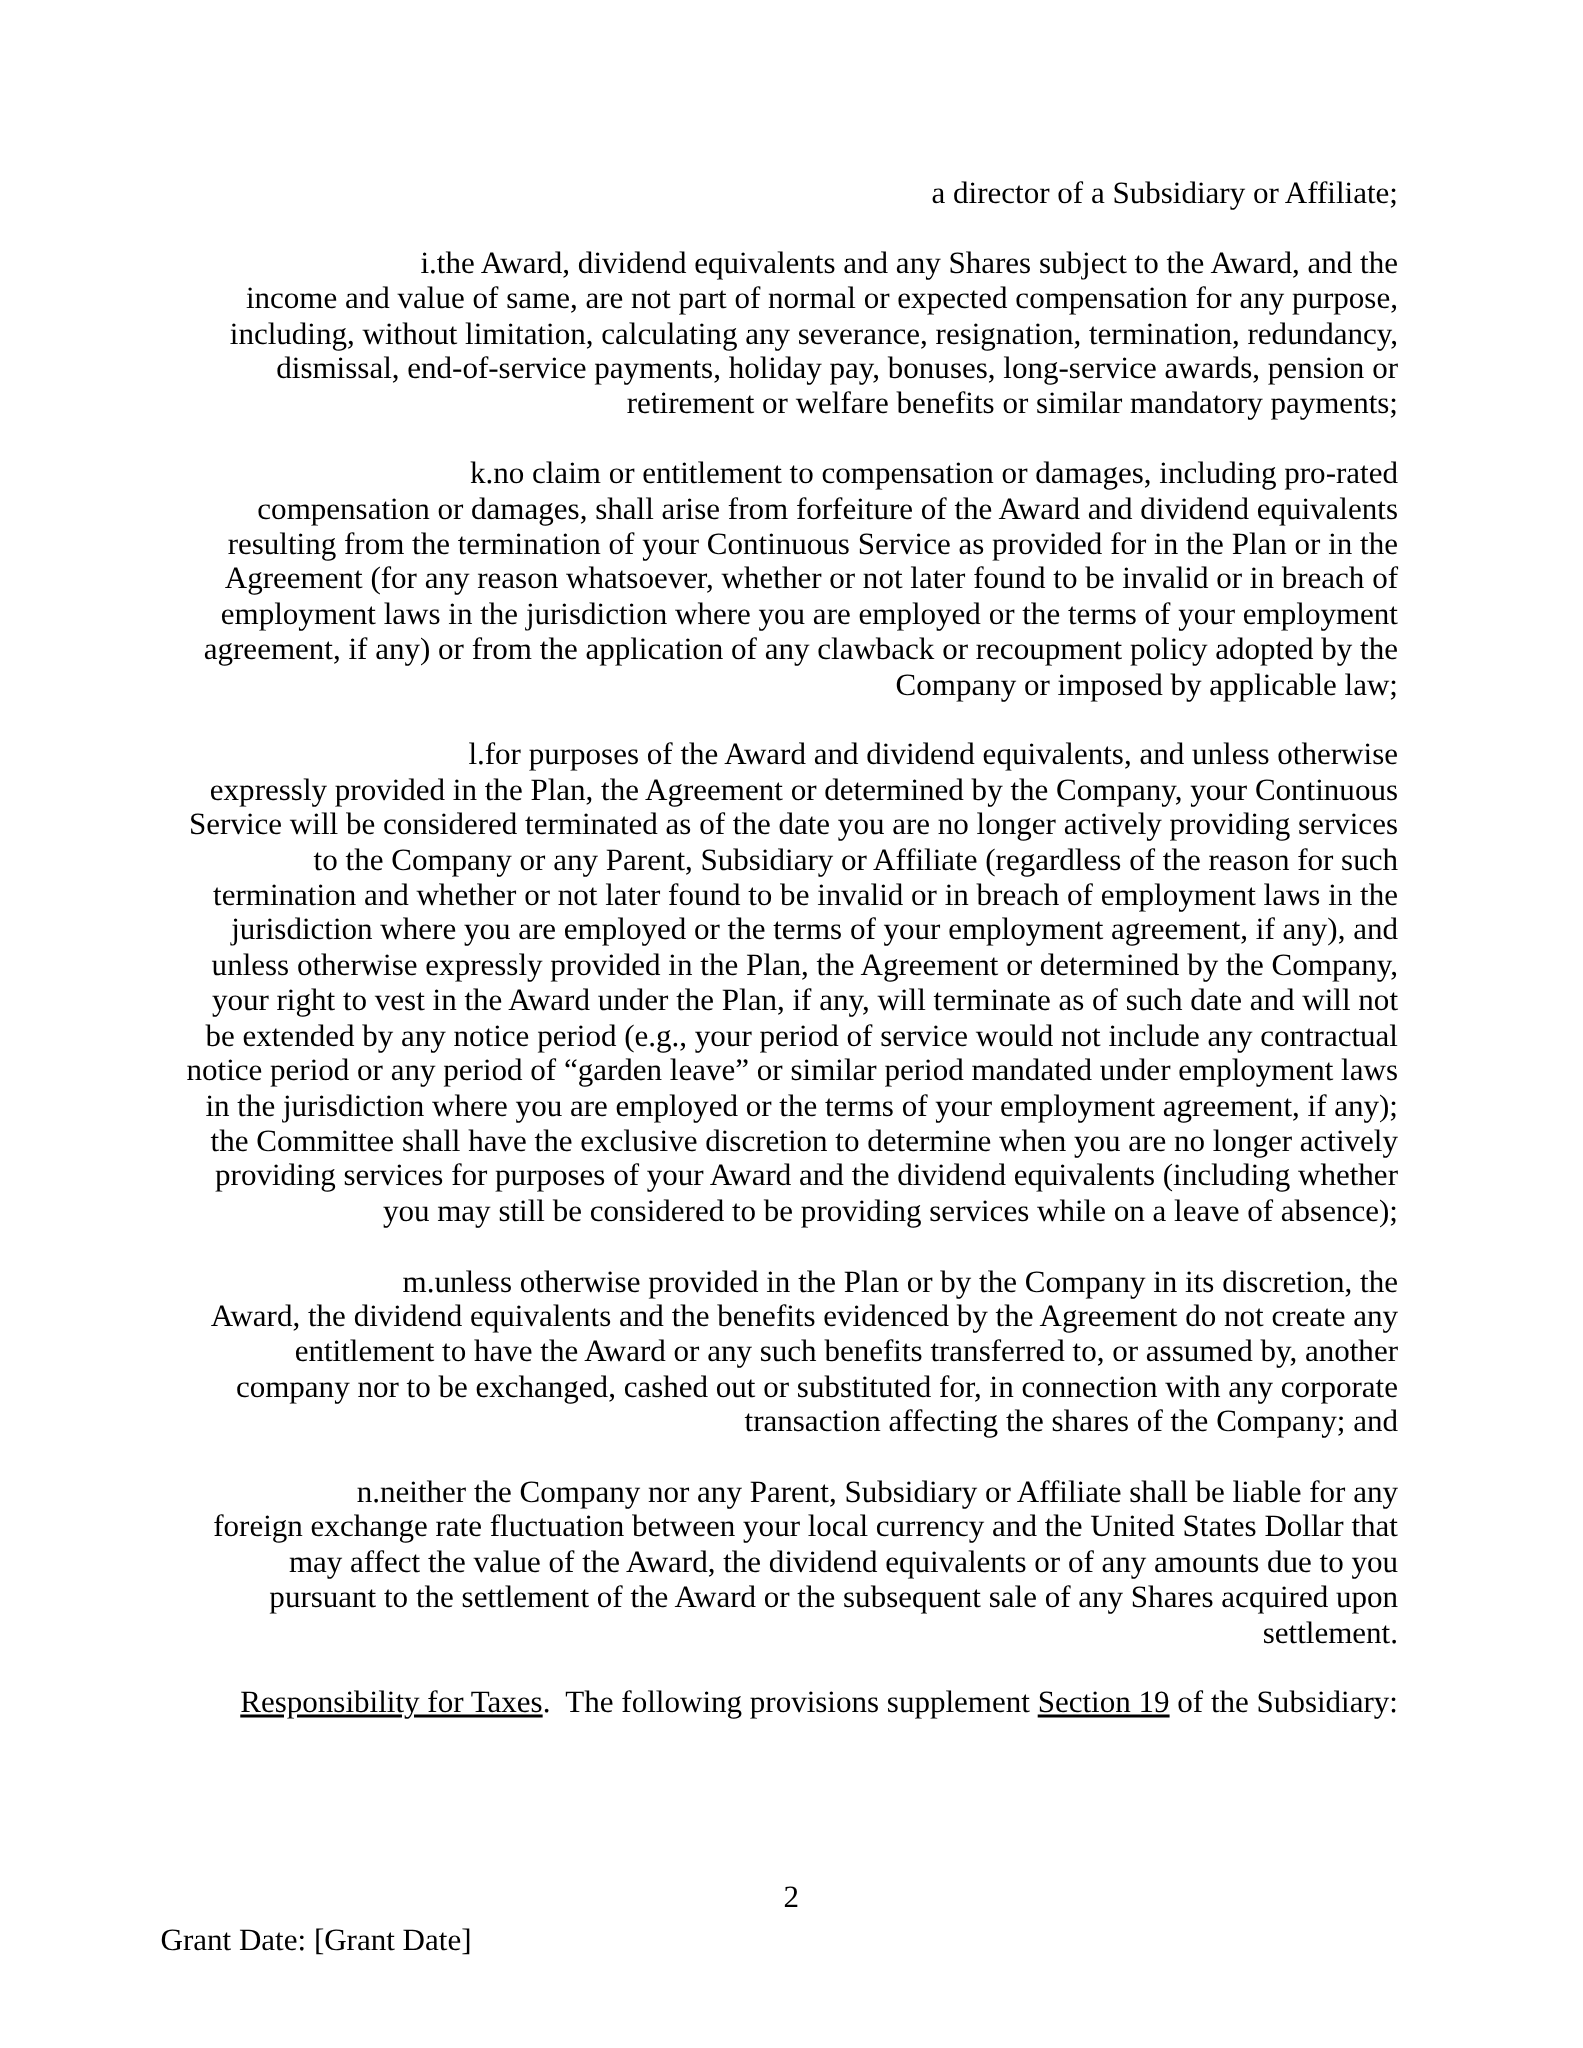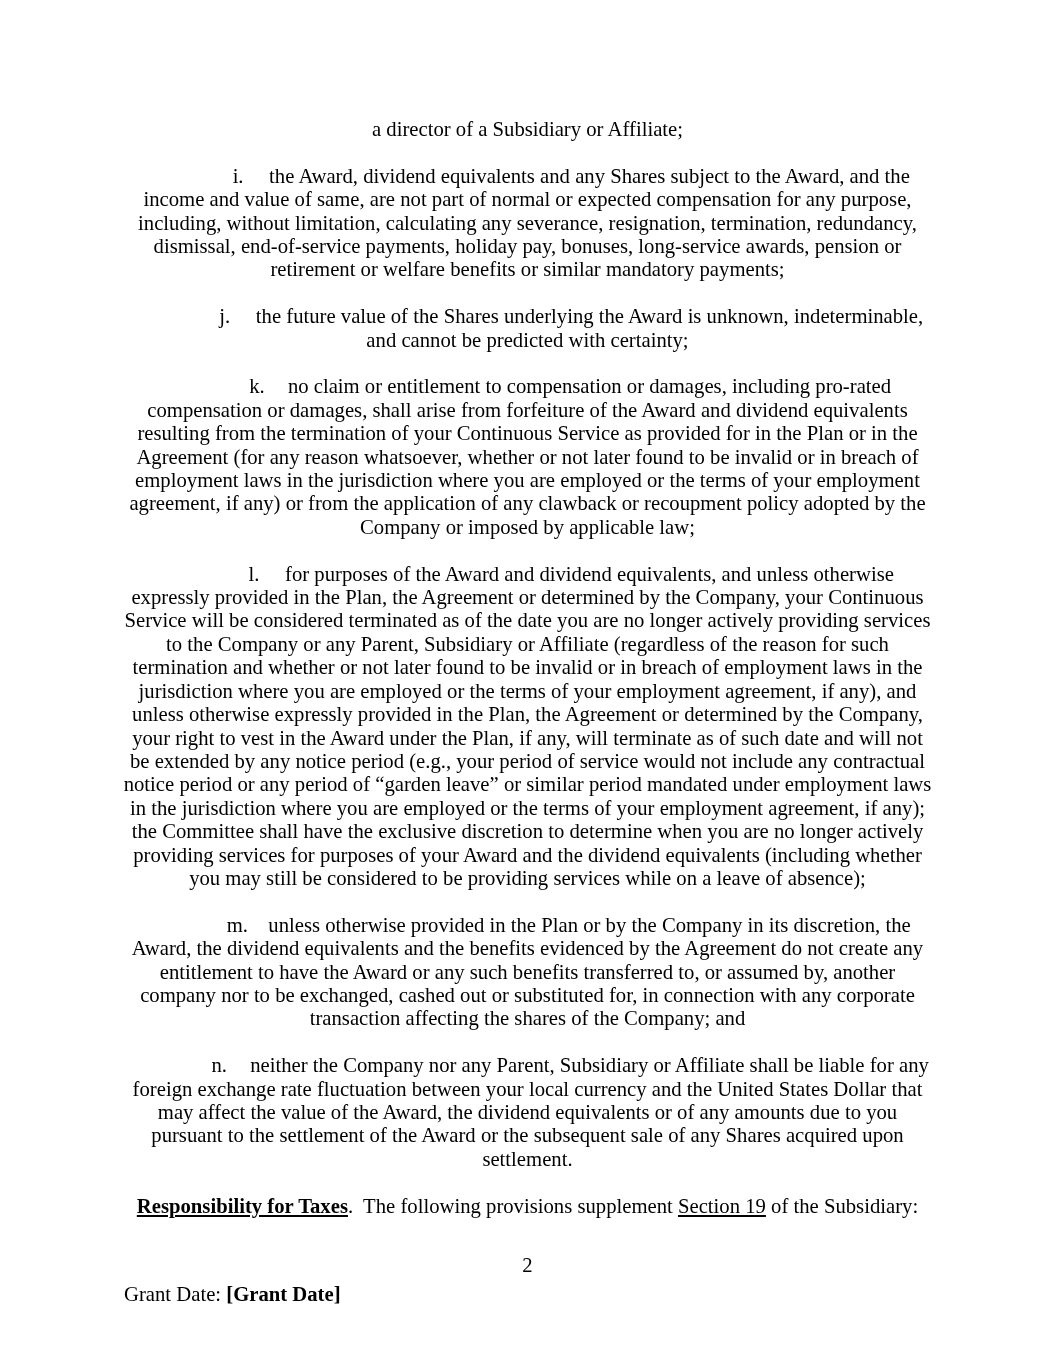--- a/index.html
+++ b/index.html
@@ -8,44 +8,43 @@
     height: 1365px;
     background: #ffffff;
     color: #000000;
     font-family: "Liberation Serif", serif;
     font-size: 20.7px;
     line-height: 23.4px;
     position: relative;
     overflow: hidden;
   }
   .content { padding: 118px 123px 0 123px; }
-  p.para { margin: 0 0 23.4px 0; text-align: center; }
+  p.para { margin: 0 0 23.4px 0; text-align: right; }
   p.indented { text-indent: 62px; margin-top: 23px; }
   .plabel { display: inline-block; width: 62px; text-indent: 0; }
-  .bold { font-weight: bold; }
+  .bold { font-weight: normal; }
   .underline { text-decoration: underline; }
   .italic { }
   .page-number {
     position: absolute;
     top: 1254px; left: 0; width: 100%;
     text-align: center;
   }
-  .grant-date { position: absolute; top: 1283px; left: 124px; text-align: right; }
+  .grant-date { position: absolute; top: 1283px; left: 107px; text-align: right; }
 </style>
 </head>
 <body>
 
 <div class="page">
   <div class="content">
 
     <p class="para">a director of a Subsidiary or Affiliate;</p>
 
     <p class="para indented"><span class="plabel">i.</span><span>the Award, dividend equivalents and any Shares subject to the Award, and the income and value of same, are not part of normal or expected compensation for any purpose, including, without limitation, calculating any severance, resignation, termination, redundancy, dismissal, end-of-service payments, holiday pay, bonuses, long-service awards, pension or retirement or welfare benefits or similar mandatory payments;</span></p>
 
-    <p class="para indented"><span class="plabel">j.</span><span>the future value of the Shares underlying the Award is unknown, indeterminable, and cannot be predicted with certainty;</span></p>
 
     <p class="para indented"><span class="plabel">k.</span><span>no claim or entitlement to compensation or damages, including pro-rated compensation or damages, shall arise from forfeiture of the Award and dividend equivalents resulting from the termination of your Continuous Service as provided for in the Plan or in the Agreement (for any reason whatsoever, whether or not later found to be invalid or in breach of employment laws in the jurisdiction where you are employed or the terms of your employment agreement, if any) or from the application of any clawback or recoupment policy adopted by the Company or imposed by applicable law;</span></p>
 
     <p class="para indented"><span class="plabel">l.</span><span>for purposes of the Award and dividend equivalents, and unless otherwise expressly provided in the Plan, the Agreement or determined by the Company, your Continuous Service will be considered terminated as of the date you are no longer actively providing services to the Company or any Parent, Subsidiary or Affiliate (regardless of the reason for such termination and whether or not later found to be invalid or in breach of employment laws in the jurisdiction where you are employed or the terms of your employment agreement, if any), and unless otherwise expressly provided in the Plan, the Agreement or determined by the Company, your right to vest in the Award under the Plan, if any, will terminate as of such date and will not be extended by any notice period (</span><span class="italic">e.g.</span><span>, your period of service would not include any contractual notice period or any period of “garden leave” or similar period mandated under employment laws in the jurisdiction where you are employed or the terms of your employment agreement, if any); the Committee shall have the exclusive discretion to determine when you are no longer actively providing services for purposes of your Award and the dividend equivalents (including whether you may still be considered to be providing services while on a leave of absence);</span></p>
 
     <p class="para indented"><span class="plabel">m.</span><span>unless otherwise provided in the Plan or by the Company in its discretion, the Award, the dividend equivalents and the benefits evidenced by the Agreement do not create any entitlement to have the Award or any such benefits transferred to, or assumed by, another company nor to be exchanged, cashed out or substituted for, in connection with any corporate transaction affecting the shares of the Company; and</span></p>
 
     <p class="para indented"><span class="plabel">n.</span><span>neither the Company nor any Parent, Subsidiary or Affiliate shall be liable for any foreign exchange rate fluctuation between your local currency and the United States Dollar that may affect the value of the Award, the dividend equivalents or of any amounts due to you pursuant to the settlement of the Award or the subsequent sale of any Shares acquired upon settlement.</span></p>
 
     <p class="para"><span class="bold underline">Responsibility for Taxes</span><span>.&nbsp; The following provisions supplement </span><span class="underline">Section 19</span><span> of the Subsidiary:</span></p>

